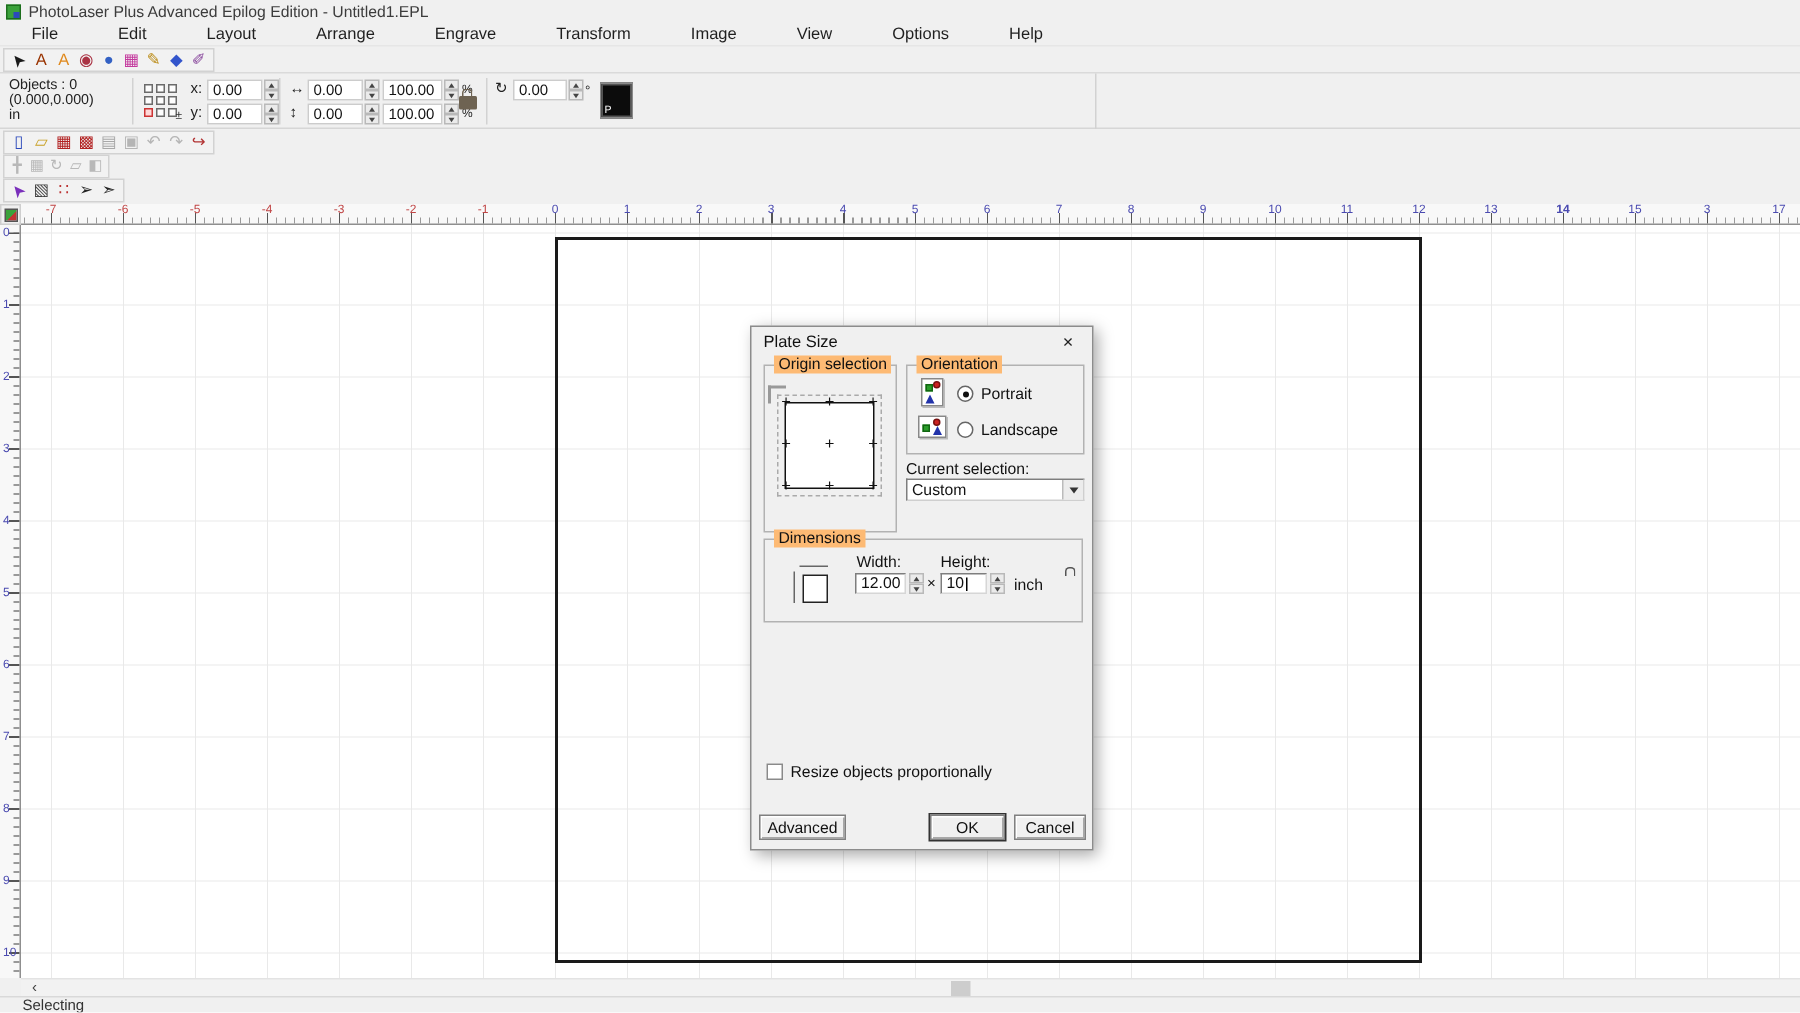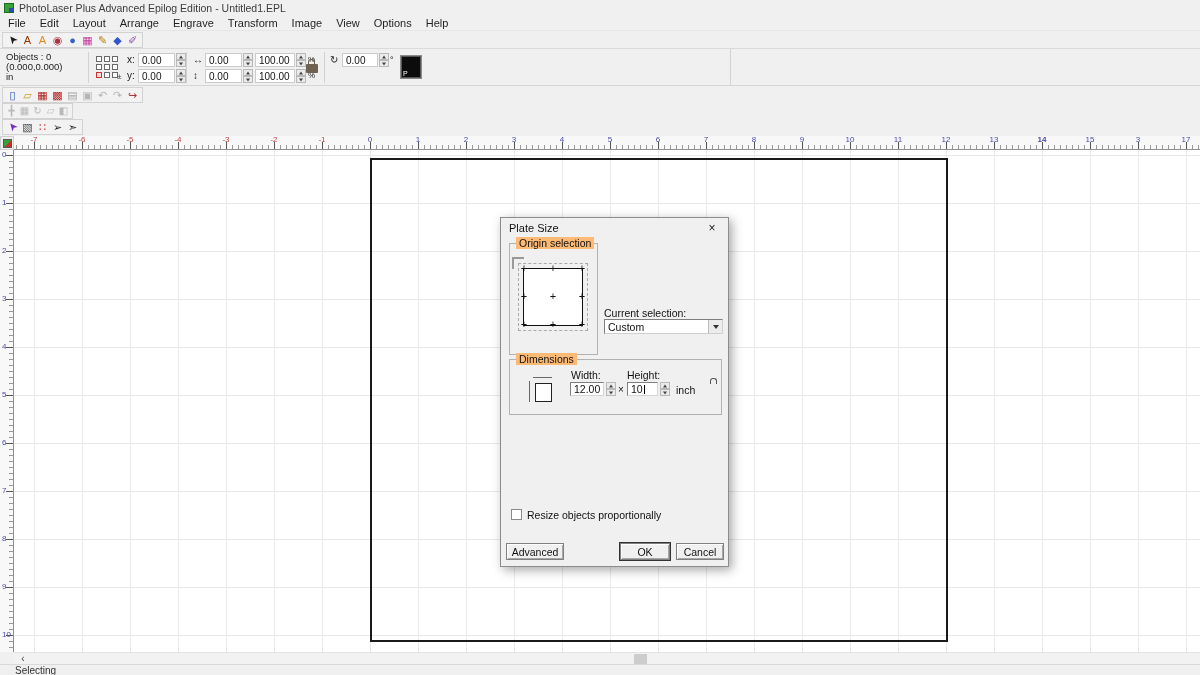--- a/index.html
+++ b/index.html
@@ -10,21 +10,21 @@
   
   .titlebar{position:absolute;left:0;top:0;width:100%;height:16px;background:#f0f0f0;
             display:flex;align-items:center;gap:5px;padding-left:4px;}
   .appicon{width:10px;height:10px;background:#3aa13a;border:1px solid #1c6e1c;position:relative;flex:0 0 auto;}
   .appicon::after{content:"";position:absolute;right:0px;bottom:0px;width:4px;height:4px;background:#2b49bb;}
   .title-text{font-size:10.5px;color:#3c3c3c;white-space:nowrap;}
 
   
   .menubar{position:absolute;left:0;top:16px;width:100%;height:15px;display:flex;align-items:center;
            background:#f0f0f0;border-bottom:1px solid #e6e6e6;padding-left:1px;}
-  .menu-item{font-size:11px;color:#1f1f1f;padding:0 7px;line-height:15px;}
+  .menu-item{font-size:11px;color:#1f1f1f;padding:0 20px;line-height:15px;}
 
   
   .tb{position:absolute;display:flex;align-items:center;background:#f2f2f2;border:1px solid #d2d2d2;padding:0 2px;}
   .tb .ticon{display:inline-block;width:15px;text-align:center;font-size:11px;line-height:14px;}
   .tb1{left:2px;top:32px;height:16px;}
   .tb2{left:2px;top:87px;height:16px;}
   .tb3{left:2px;top:103px;height:16px;}
   .tb3 .ticon{width:13px;font-size:10px;}
   .tb4{left:2px;top:119px;height:16px;}
 
@@ -357,20 +357,37 @@
           <span class="omark" style="left: 100%; top: 0%;">+</span>
           <span class="omark" style="left: 0%; top: 50%;">+</span>
           <span class="omark" style="left: 50%; top: 50%;">+</span>
           <span class="omark" style="left: 100%; top: 50%;">+</span>
           <span class="omark" style="left: 0%; top: 100%;">+</span>
           <span class="omark" style="left: 50%; top: 100%;">+</span>
           <span class="omark" style="left: 100%; top: 100%;">+</span>
         </div>
     </div>
 
+    <div class="group g-orient">
+      <span class="glabel">Orientation</span>
+      <span class="pageicon portrait">
+          <i class="sq"></i>
+          <i class="ci"></i>
+          <i class="tr"></i>
+        </span>
+      <span class="radio sel p"></span>
+      <span class="rlabel p">Portrait</span>
+      <span class="pageicon landscape">
+          <i class="sq"></i>
+          <i class="ci"></i>
+          <i class="tr"></i>
+        </span>
+      <span class="radio l"></span>
+      <span class="rlabel l">Landscape</span>
+    </div>
 
     <span class="cslabel">Current selection:</span>
     <div class="dd csdd">
       <span class="val">Custom</span>
       <span class="ddbtn"></span>
     </div>
 
     <div class="group g-dims">
       <span class="glabel">Dimensions</span>
       <span class="dimicon">

